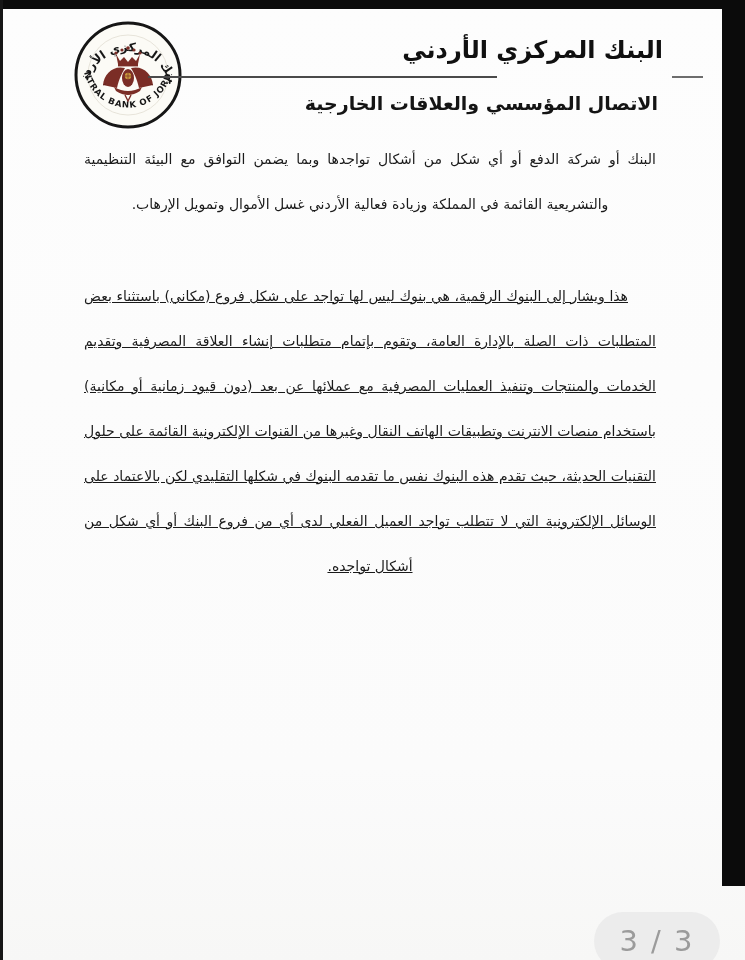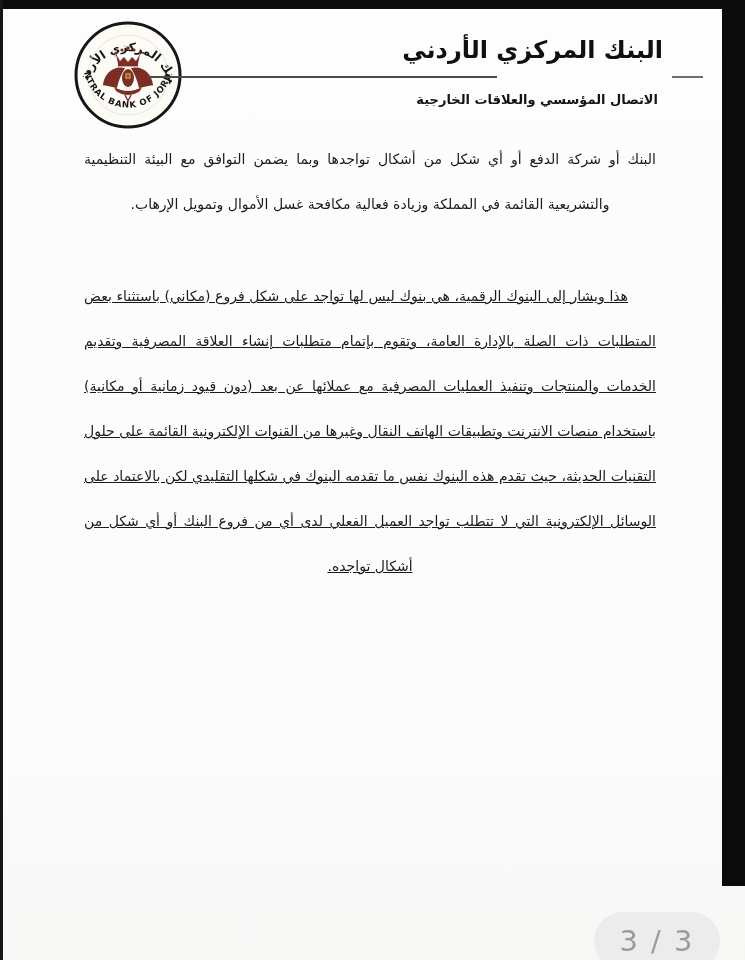--- a/index.html
+++ b/index.html
@@ -32,21 +32,21 @@
     position: absolute; top: 76px; left: 148px; width: 349px; height: 2px;
     background: #4a4a4a;
   }
   .header-dash {
     position: absolute; top: 76px; left: 672px; width: 31px; height: 2px;
     background: #6d6d6d;
   }
   .dept-title {
     position: absolute; top: 92px; right: 87px;
     direction: rtl; text-align: left;
-    font-size: 13px; font-weight: bold; color: #141414;
+    font-size: 19px; font-weight: bold; color: #141414;
     white-space: nowrap;
   }
   
   .body-block {
     position: absolute; top: 137px; right: 89px; width: 572px;
     direction: rtl;
     color: #1a1a1a;
     font-size: 14px; line-height: 45px;
   }
   .para {
@@ -115,21 +115,21 @@
       <path d="M -3,17 L 0,23 L 3,17" fill="none" stroke="#7b2d26" stroke-width="1.4"></path>
     </g>
   </svg>
 
   <div class="bank-title">البنك المركزي الأردني</div>
   <div class="header-line"></div>
   <div class="header-dash"></div>
   <div class="dept-title">الاتصال المؤسسي والعلاقات الخارجية</div>
 
   <div class="body-block">
-    <p class="para">البنك أو شركة الدفع أو أي شكل من أشكال تواجدها وبما يضمن التوافق مع البيئة التنظيمية والتشريعية القائمة في المملكة وزيادة فعالية مكافحة غسل الأموال وتمويل الإرهاب.</p>
+    <p class="para">البنك أو شركة الدفع أو أي شكل من أشكال تواجدها وبما يضمن التوافق مع البيئة التنظيمية والتشريعية القائمة في المملكة وزيادة فعالية الأردني غسل الأموال وتمويل الإرهاب.</p>
     <p class="para indented">هذا ويشار إلى البنوك الرقمية، هي بنوك ليس لها تواجد على شكل فروع (مكاني) باستثناء بعض المتطلبات ذات الصلة بالإدارة العامة، وتقوم بإتمام متطلبات إنشاء العلاقة المصرفية وتقديم الخدمات والمنتجات وتنفيذ العمليات المصرفية مع عملائها عن بعد (دون قيود زمانية أو مكانية) باستخدام منصات الانترنت وتطبيقات الهاتف النقال وغيرها من القنوات الإلكترونية القائمة على حلول التقنيات الحديثة، حيث تقدم هذه البنوك نفس ما تقدمه البنوك في شكلها التقليدي لكن بالاعتماد على الوسائل الإلكترونية التي لا تتطلب تواجد العميل الفعلي لدى أي من فروع البنك أو أي شكل من أشكال تواجده.</p>
   </div>
 
   <div class="page-pill">
     <span>3 / 3</span>
   </div>
 
 </div>
 
 </body></html>

